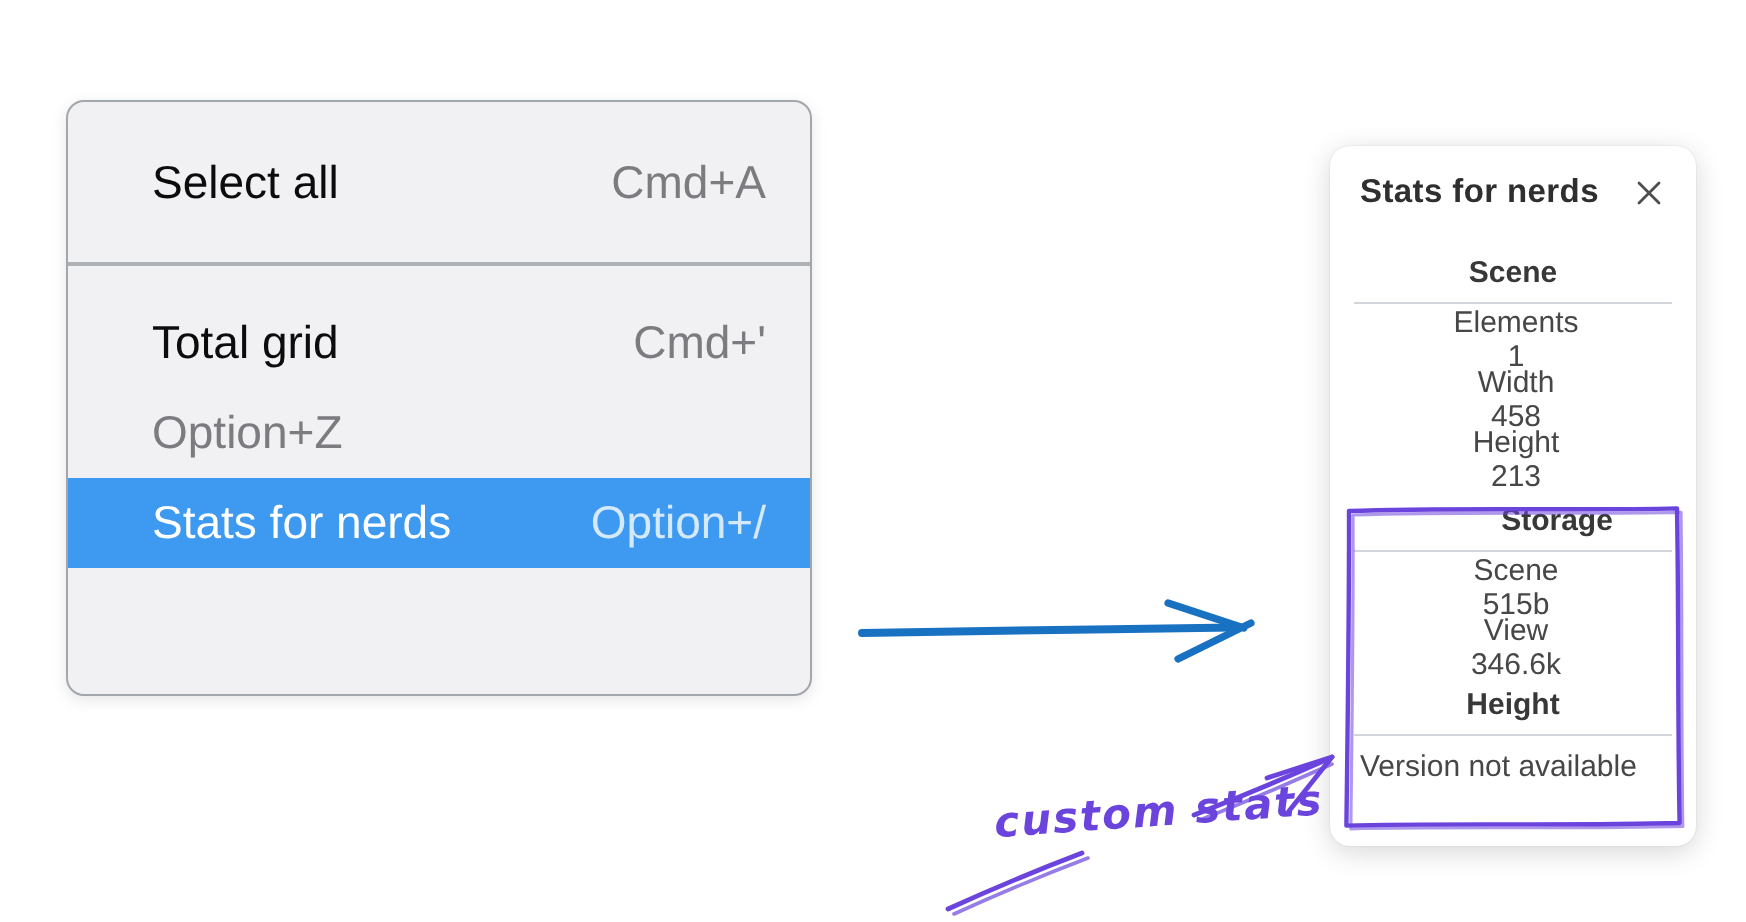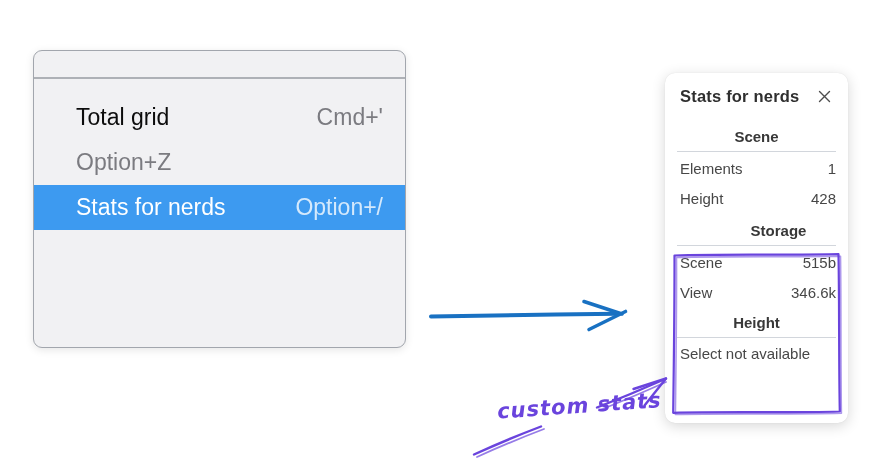--- a/index.html
+++ b/index.html
@@ -52,21 +52,21 @@
   .section-heading {
     text-align:center; font-weight:bold; font-size:15px; color:#383838;
   }
   .heading-scene   { margin-top:22px; }
   .heading-storage { margin-top:9px;padding-left:44px; }
   .heading-version { margin-top:7px; }
   .divider { height:1px; background:#d2d6dc; margin:6px 12px 0 12px; }
   .stat-rows { padding-top:1px; }
   .stat-row {
     display:flex; justify-content:space-between; align-items:center;
-    height:30px; padding:0 12px 0 15px;
+    height:30px; padding:0 12px 0 15px;flex-direction:column;
   }
   .stat-value { text-align:right; }
   .panel-note { padding:7px 12px 0 15px; font-size:15px; color:#474747; }
 
   
   .overlay {
     position:absolute; left:0; top:0; width:873px; height:461px;
     z-index:5; pointer-events:none;
   }
   .overlay path { fill:none; stroke-linecap:round; stroke-linejoin:round; }
@@ -83,20 +83,24 @@
     transform:rotate(-4deg);
     white-space:nowrap;
   }
 </style>
 </head>
 <body>
 
 <div class="screen">
 
   <div class="context-menu">
+    <div class="menu-item first">
+      <span>Select all</span>
+      <span class="shortcut">Cmd+A</span>
+    </div>
     <div class="menu-sep"></div>
     <div class="menu-item">
       <span>Total grid</span>
       <span class="shortcut">Cmd+'</span>
     </div>
     <div class="menu-item">
       <span class="shortcut">Option+Z</span>
     </div>
     <div class="menu-item selected">
       <span>Stats for nerds</span>
@@ -115,41 +119,45 @@
     </div>
 
     <div class="section-heading heading-scene">Scene</div>
     <div class="divider"></div>
     <div class="stat-rows">
       <div class="stat-row">
         <span>Elements</span>
         <span class="stat-value">1</span>
       </div>
       <div class="stat-row">
+        <span>Width</span>
+        <span class="stat-value">458</span>
+      </div>
+      <div class="stat-row">
         <span>Height</span>
-        <span class="stat-value">428</span>
+        <span class="stat-value">213</span>
       </div>
     </div>
 
     <div class="section-heading heading-storage">Storage</div>
     <div class="divider"></div>
     <div class="stat-rows">
       <div class="stat-row">
         <span>Scene</span>
         <span class="stat-value">515b</span>
       </div>
       <div class="stat-row">
         <span>View</span>
         <span class="stat-value">346.6k</span>
       </div>
     </div>
 
     <div class="section-heading heading-version">Height</div>
     <div class="divider"></div>
-    <div class="panel-note">Select not available</div>
+    <div class="panel-note">Version not available</div>
   </div>
 
   <svg class="overlay" viewBox="0 0 873 461">
 
     <g>
       <path class="blue-stroke" d="M431 316.5 C495 315.6 555 314.4 617 313.8" stroke-width="4"></path>
       <path class="blue-stroke" d="M584 301.5 L622 314" stroke-width="3.6"></path>
       <path class="blue-stroke" d="M589 329.5 L625.5 311.5" stroke-width="3.6"></path>
     </g>
 

